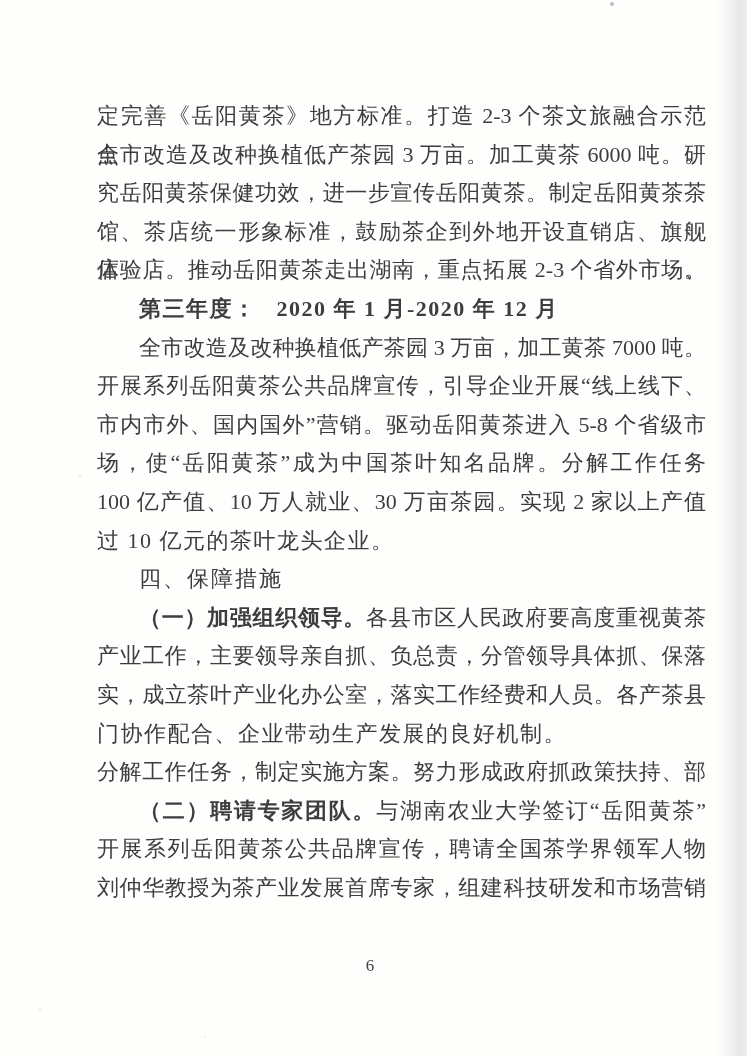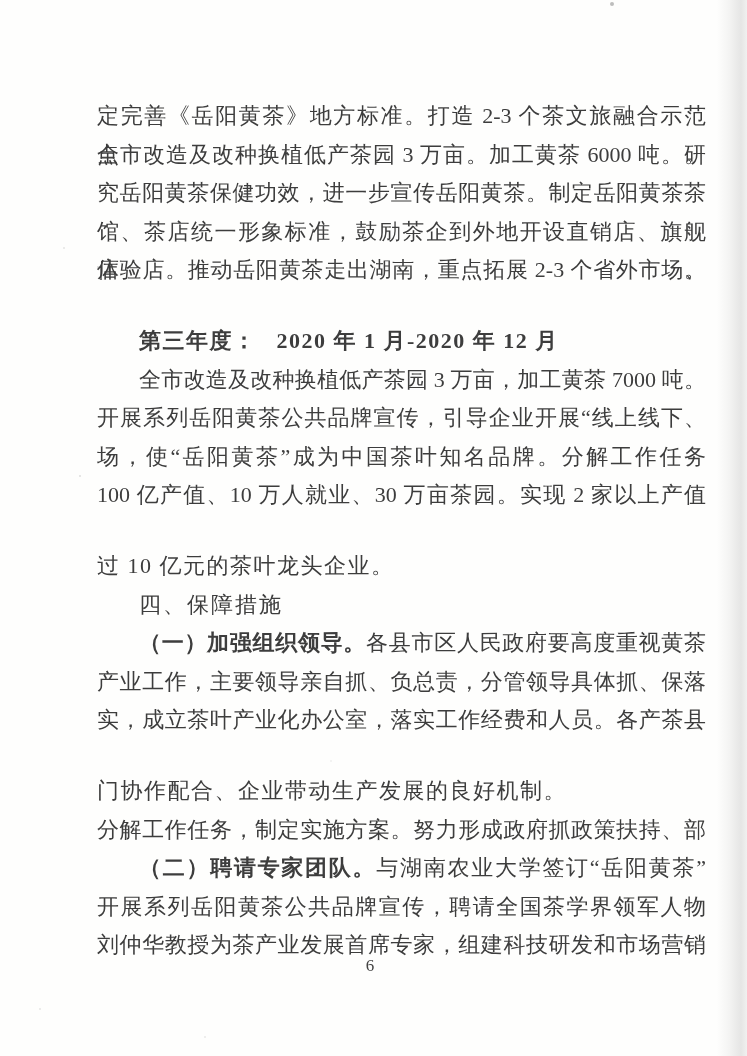--- a/index.html
+++ b/index.html
@@ -45,21 +45,21 @@
   .line{
     height:38.6px;line-height:38.6px;
     font-size:22px;
     text-align:left;
     white-space:normal;
     overflow:visible;
   }
   .fill{ text-align:justify; text-align-last:justify; }
   .indent{ text-indent:42px; }
   .b{ font-weight:bold; }
-  .loose{ letter-spacing:1.5px;margin-top:32px; }
+  .loose{ letter-spacing:1.5px; }
   .hei{ font-family:"Liberation Sans","DejaVu Sans",sans-serif; font-weight:normal; letter-spacing:2px; }
   .date-gap{ margin-left:20px; }
   .pagenum{
     position:absolute;top:953px;left:0;width:740px;
     text-align:center;
     font-size:17px;line-height:26px;
     color:#444;
   }
 </style>
 </head>
@@ -77,20 +77,21 @@
     <div class="line fill">究岳阳黄茶保健功效，进一步宣传岳阳黄茶。制定岳阳黄茶茶</div>
     <div class="line fill">馆、茶店统一形象标准，鼓励茶企到外地开设直销店、旗舰店、</div>
     <div class="line fill">体验店。推动岳阳黄茶走出湖南，重点拓展 2-3 个省外市场。</div>
 
     <div class="line indent b loose">
       <span>第三年度：</span><span class="date-gap">2020 年 1 月-2020 年 12 月</span>
     </div>
 
     <div class="line fill indent">全市改造及改种换植低产茶园 3 万亩，加工黄茶 7000 吨。</div>
     <div class="line fill">开展系列岳阳黄茶公共品牌宣传，引导企业开展“线上线下、</div>
+    <div class="line fill">市内市外、国内国外”营销。驱动岳阳黄茶进入 5-8 个省级市</div>
     <div class="line fill">场，使“岳阳黄茶”成为中国茶叶知名品牌。分解工作任务</div>
     <div class="line fill">100 亿产值、10 万人就业、30 万亩茶园。实现 2 家以上产值</div>
     <div class="line loose">过 10 亿元的茶叶龙头企业。</div>
 
     <div class="line indent hei">四、保障措施</div>
 
     <div class="line fill indent">
       <span class="b">（一）加强组织领导。</span><span>各县市区人民政府要高度重视黄茶</span>
     </div>
     <div class="line fill">产业工作，主要领导亲自抓、负总责，分管领导具体抓、保落</div>

